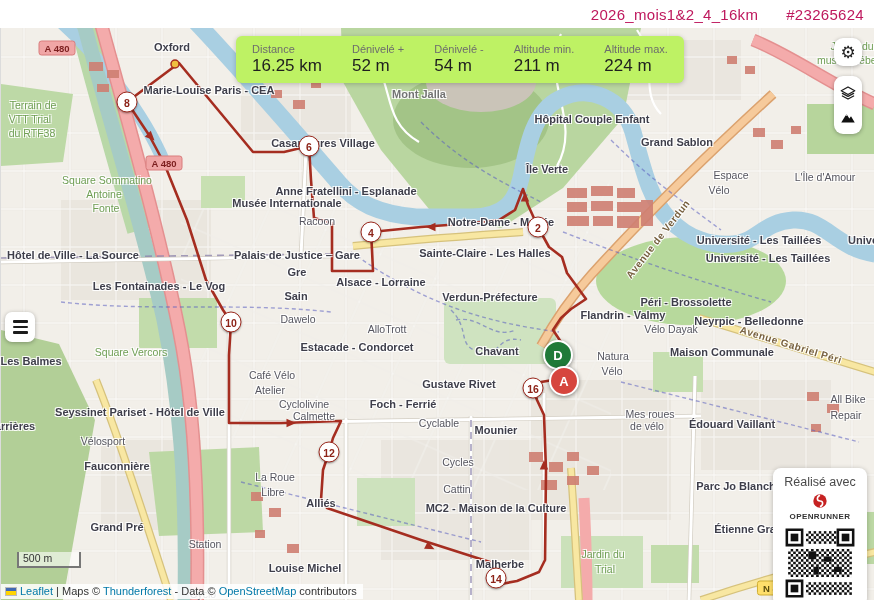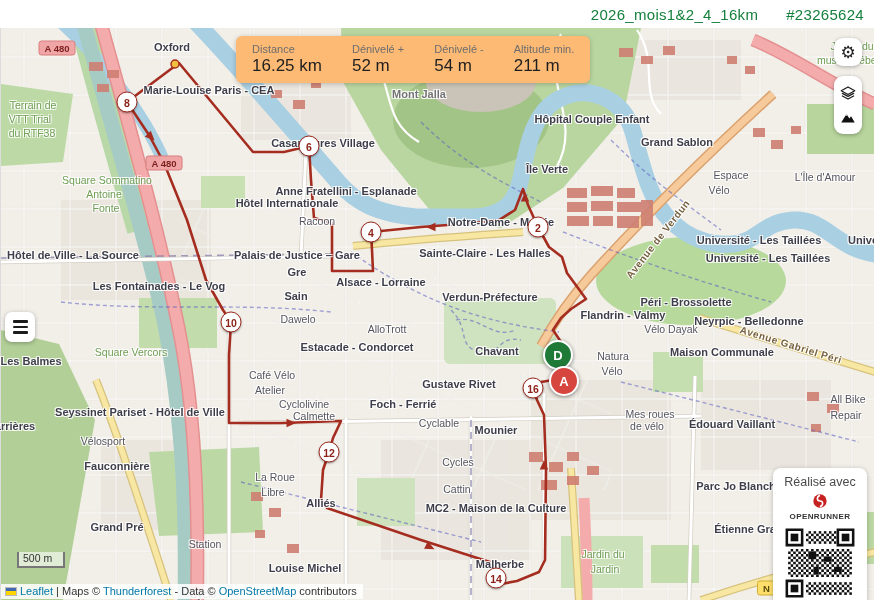--- a/index.html
+++ b/index.html
@@ -1,21 +1,21 @@
 <!DOCTYPE html>
 <html><head>
 <meta charset="utf-8">
 <style>
   html,body{margin:0;padding:0;background:#fff;}
   #app{position:relative;width:874px;height:600px;overflow:hidden;background:#fff;
        font-family:"Liberation Sans",sans-serif;}
   
   #header{position:absolute;left:0;top:0;width:874px;height:28px;background:#fff;z-index:40;
           display:flex;align-items:center;justify-content:flex-end;gap:28px;padding-right:10px;box-sizing:border-box;}
-  #header span{font-size:15px;color:#15803d;letter-spacing:.3px;}
+  #header span{font-size:15px;color:#be185d;letter-spacing:.3px;}
   
   #map{position:absolute;left:0;top:0;width:874px;height:600px;background:#f2efe9;cursor:grab;
        border-left:1px solid #dcdcdc;border-right:1px solid #dcdcdc;border-bottom:1px solid #dcdcdc;box-sizing:border-box;}
   #basemap{position:absolute;left:0;top:0;}
   
   #labels{position:absolute;left:0;top:0;width:874px;height:600px;z-index:5;pointer-events:none;}
   .lbl{position:absolute;white-space:nowrap;transform:translate(-50%,-50%);
        text-shadow:-1px -1px 0 rgba(255,255,255,.9),1px -1px 0 rgba(255,255,255,.9),
                    -1px 1px 0 rgba(255,255,255,.9),1px 1px 0 rgba(255,255,255,.9);}
   .lbl.b{font-weight:bold;color:#3e3e4a;font-size:11px;}
@@ -30,33 +30,33 @@
   
   #waypoints{position:absolute;left:0;top:0;width:874px;height:600px;z-index:8;}
   .wp{position:absolute;width:21px;height:21px;border-radius:50%;background:#fff;
       border:1.5px solid #9c2b20;color:#8d2318;font-size:10.5px;font-weight:bold;
       display:flex;align-items:center;justify-content:center;transform:translate(-50%,-50%);
       box-shadow:0 1px 2px rgba(0,0,0,.35);box-sizing:border-box;}
   .marker{position:absolute;width:30px;height:30px;border-radius:50%;border:2.5px solid #fff;
       color:#fff;font-size:13px;font-weight:bold;display:flex;align-items:center;justify-content:center;
       transform:translate(-50%,-50%);box-shadow:0 1px 4px rgba(0,0,0,.45);z-index:9;box-sizing:border-box;}
   
-  #statsbar{position:absolute;left:236px;top:36px;z-index:30;background:#fdba74;border-radius:6px;
+  #statsbar{position:absolute;left:236px;top:36px;z-index:30;background:#bef264;border-radius:6px;
       box-shadow:0 1px 5px rgba(0,0,0,.22);display:flex;gap:30px;padding:7px 16px;}
   .stat{display:flex;flex-direction:column;gap:1px;}
   .stat-label{font-size:11px;color:#6d6d6d;}
   .stat-value{font-size:17px;color:#1f1f1f;}
   .ctl{position:absolute;background:#fff;border-radius:9px;box-shadow:0 1px 4px rgba(0,0,0,.3);
       z-index:30;display:flex;align-items:center;justify-content:center;cursor:pointer;}
   #btn-settings{right:12px;top:38px;width:28px;height:28px;font-size:17px;color:#222;}
   #btn-group{right:12px;top:76px;width:28px;height:58px;flex-direction:column;justify-content:space-around;padding:4px 0;box-sizing:border-box;}
   #btn-menu{left:4px;top:312px;width:30px;height:30px;border-radius:7px;flex-direction:column;gap:3px;}
   #btn-menu i{display:block;width:15px;height:2.4px;background:#1c1c1c;border-radius:1px;}
   
-  #scalebox{position:absolute;left:16px;top:552px;width:48px;height:16px;z-index:20;
+  #scalebox{position:absolute;left:16px;top:552px;width:64px;height:16px;z-index:20;
       background:rgba(255,255,255,.6);border:2px solid #777;border-top:none;
       font-size:10.5px;color:#333;padding-left:4px;box-sizing:border-box;line-height:13px;}
   #attrbar{position:absolute;left:0;bottom:0;z-index:25;background:rgba(255,255,255,.85);
       font-size:11px;color:#333;padding:1px 6px 2px 4px;display:flex;align-items:center;gap:3px;}
   #attrbar a{color:#0078a8;text-decoration:none;}
   #flag{display:inline-block;width:12px;height:9px;border:1px solid #bbb;box-sizing:border-box;
       background:linear-gradient(#4169b2 50%,#ffd500 50%);}
   
   #orcard{position:absolute;left:772px;top:468px;width:94px;z-index:20;background:#fff;border-radius:8px;
       box-shadow:0 1px 5px rgba(0,0,0,.25);padding:7px 6px 6px;box-sizing:border-box;text-align:center;}
@@ -263,21 +263,21 @@
         <span class="lbl p" style="left: 272px; top: 492px;">Libre</span>
         <span class="lbl b" style="left: 320px; top: 503px;">Alliés</span>
         <span class="lbl p" style="left: 271px; top: 375px;">Café Vélo</span>
         <span class="lbl p" style="left: 269px; top: 390px;">Atelier</span>
         <span class="lbl p" style="left: 303px; top: 404px;">Cyclolivine</span>
         <span class="lbl p" style="left: 313px; top: 416px;">Calmette</span>
         <span class="lbl p" style="left: 297px; top: 319px;">Dawelo</span>
         <span class="lbl b" style="left: 296px; top: 272px;">Gre</span>
         <span class="lbl b" style="left: 295px; top: 296px;">Sain</span>
         <span class="lbl b" style="left: 296px; top: 255px;">Palais de Justice – Gare</span>
-        <span class="lbl b" style="left: 286px; top: 203px;">Hôtel Internationale</span>
+        <span class="lbl b" style="left: 286px; top: 203px;">Musée Internationale</span>
         <span class="lbl b" style="left: 345px; top: 191px;">Anne Fratellini - Esplanade</span>
         <span class="lbl p" style="left: 316px; top: 221px;">Racoon</span>
         <span class="lbl b" style="left: 322px; top: 143px;">Casamaures Village</span>
         <span class="lbl mt" style="left: 418px; top: 94px;">Mont Jalla</span>
         <span class="lbl b" style="left: 591px; top: 119px;">Hôpital Couple Enfant</span>
         <span class="lbl b" style="left: 676px; top: 142px;">Grand Sablon</span>
         <span class="lbl b" style="left: 546px; top: 169px;">Île Verte</span>
         <span class="lbl p" style="left: 718px; top: 175px; padding-left: 24px;">Espace</span>
         <span class="lbl p" style="left: 718px; top: 190px;">Vélo</span>
         <span class="lbl p" style="left: 824px; top: 177px;">L'Île d'Amour</span>
@@ -293,21 +293,21 @@
         <span class="lbl b" style="left: 496px; top: 351px;">Chavant</span>
         <span class="lbl b" style="left: 458px; top: 384px;">Gustave Rivet</span>
         <span class="lbl b" style="left: 402px; top: 404px;">Foch - Ferrié</span>
         <span class="lbl p" style="left: 438px; top: 423px;">Cyclable</span>
         <span class="lbl b" style="left: 495px; top: 430px;">Mounier</span>
         <span class="lbl p" style="left: 457px; top: 462px;">Cycles</span>
         <span class="lbl p" style="left: 456px; top: 489px;">Cattin</span>
         <span class="lbl b" style="left: 495px; top: 508px;">MC2 - Maison de la Culture</span>
         <span class="lbl b" style="left: 499px; top: 564px;">Malherbe</span>
         <span class="lbl g" style="left: 602px; top: 554px;">Jardin du</span>
-        <span class="lbl g" style="left: 604px; top: 569px;">Jardin</span>
+        <span class="lbl g" style="left: 604px; top: 569px;">Trial</span>
         <span class="lbl b" style="left: 622px; top: 315px;">Flandrin - Valmy</span>
         <span class="lbl b" style="left: 685px; top: 302px;">Péri - Brossolette</span>
         <span class="lbl p" style="left: 670px; top: 329px;">Vélo Dayak</span>
         <span class="lbl b" style="left: 748px; top: 321px;">Neyrpic - Belledonne</span>
         <span class="lbl b" style="left: 721px; top: 352px;">Maison Communale</span>
         <span class="lbl p" style="left: 612px; top: 356px;">Natura</span>
         <span class="lbl p" style="left: 611px; top: 371px;">Vélo</span>
         <span class="lbl p" style="left: 649px; top: 414px;">Mes roues</span>
         <span class="lbl p" style="left: 646px; top: 426px;">de vélo</span>
         <span class="lbl b" style="left: 731px; top: 424px;">Édouard Vaillant</span>
@@ -401,20 +401,24 @@
         <span class="stat-value">52 m</span>
       </div>
       <div class="stat">
         <span class="stat-label">Dénivelé -</span>
         <span class="stat-value">54 m</span>
       </div>
       <div class="stat">
         <span class="stat-label">Altitude min.</span>
         <span class="stat-value">211 m</span>
       </div>
+      <div class="stat">
+        <span class="stat-label">Altitude max.</span>
+        <span class="stat-value">224 m</span>
+      </div>
     </div>
 
   <div id="btn-settings" class="ctl">
     <span>⚙</span>
   </div>
   <div id="btn-group" class="ctl">
     <svg width="18" height="18" viewBox="0 0 24 24">
       <path d="M12 4 L21 9 12 14 3 9 Z" fill="none" stroke="#1c1c1c" stroke-width="1.7" stroke-linejoin="round"></path>
       <path d="M4.5 12.5 L12 16.5 19.5 12.5 M4.5 16 L12 20 19.5 16" fill="none" stroke="#1c1c1c" stroke-width="1.7" stroke-linejoin="round" stroke-linecap="round"></path>
     </svg>

